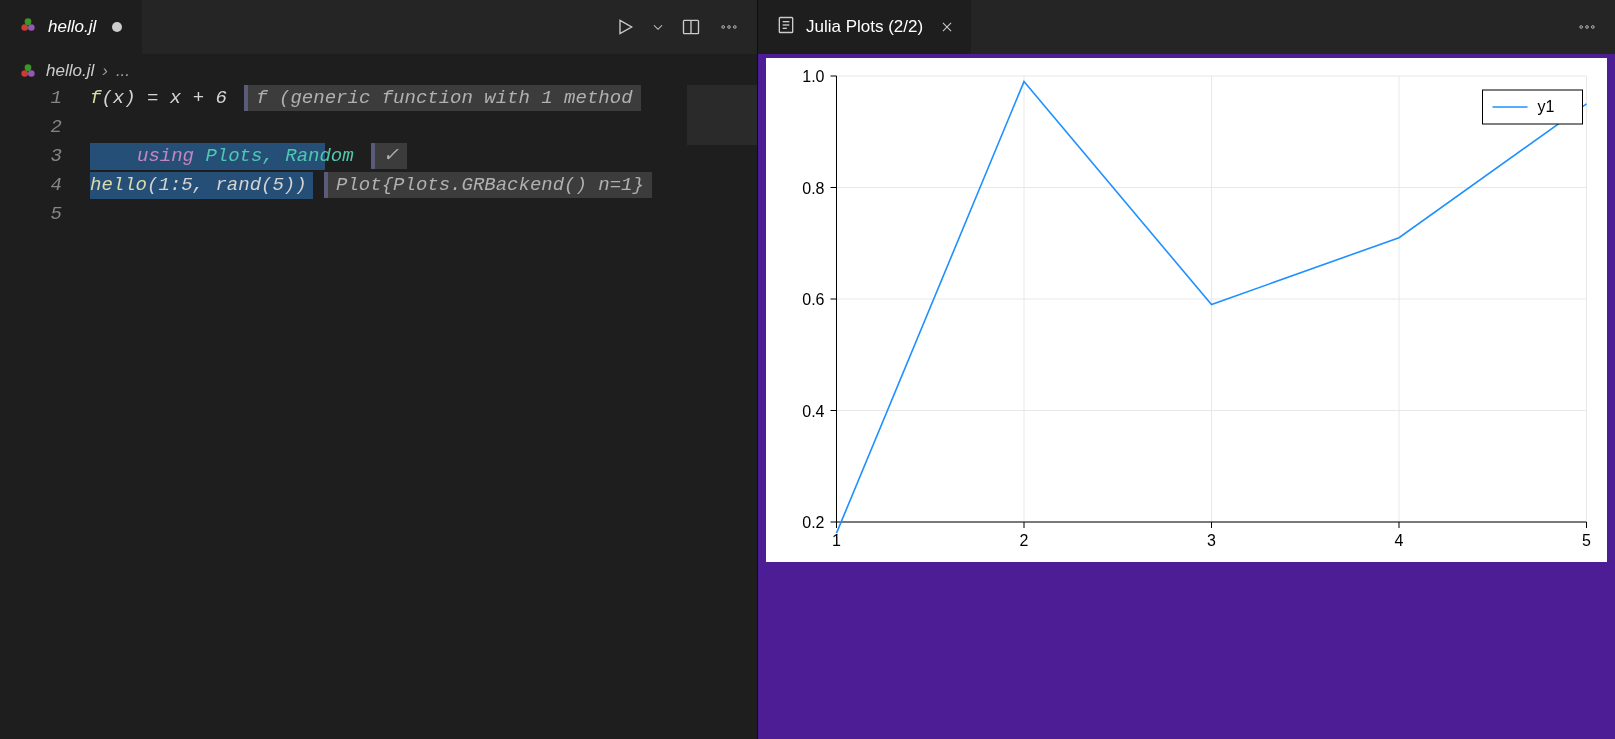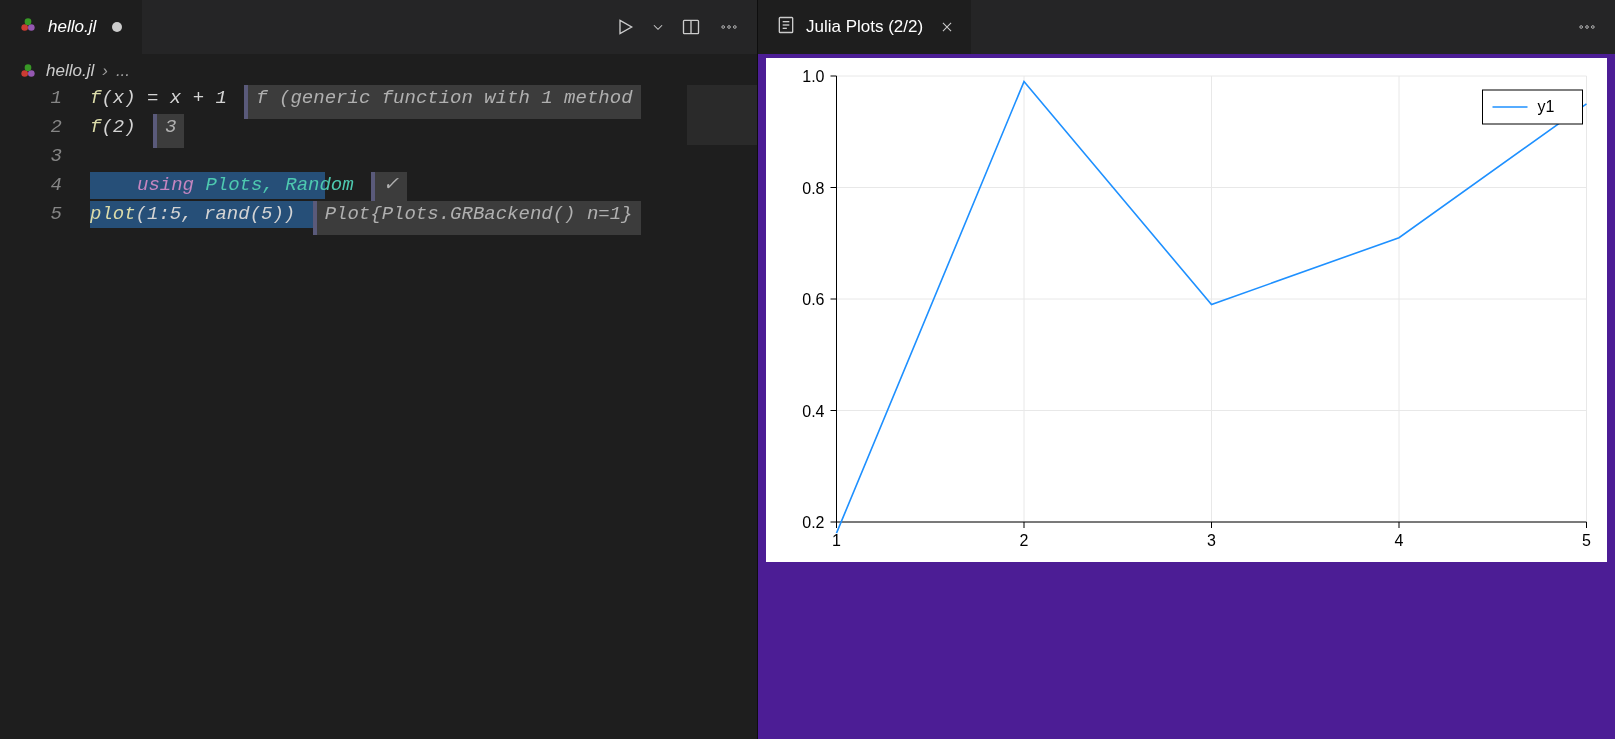--- a/index.html
+++ b/index.html
@@ -114,21 +114,21 @@
     .op { color: #d4d4d4; }
     .mod { color: #4ec9b0; text-align: center; }
     .inline-result {
       display: inline-block;
       background: #3c3c3c;
       color: #b0b0b0;
       padding: 0 8px;
       border-left: 4px solid #5a5a7a;
       margin-left: 6px;
       font-family: "Consolas","Courier New", monospace;
-      height: 34px;
+      height: 26px;
       line-height: 26px;
     }
     .sel-bg {
       position: absolute;
       background: #264f78;
       z-index: 0;
     }
     .line .content { position: relative; z-index: 1; }
     .minimap {
       position: absolute;
@@ -216,25 +216,24 @@
 
   <div class="editor">
     <div class="gutter">
       <div>1</div>
       <div>2</div>
       <div>3</div>
       <div>4</div>
       <div>5</div>
     </div>
     <div class="code">
-      <div class="line"><span class="content"><span class="fnc">f</span><span>(x)</span><span class="op"> = </span><span>x + 1</span></span> <span class="inline-result">f (generic function with 1 method</span></div>
-      <div class="line"><span class="content"><span class="fnc">f</span><span>(2)</span></span> <span class="inline-result">3</span></div>
+      <div class="line"><span class="content"><span class="fnc">f</span><span>(x)</span><span class="op"> = </span><span>x + 6</span></span> <span class="inline-result">f (generic function with 1 method</span></div>
       <div class="line"></div>
       <div class="line"><span class="sel-bg" style="left:0;width:235px;height:27px;top:1px"></span><span class="content"><span class="kw">using</span><span class="mod"> Plots, Random</span></span> <span class="inline-result">✓</span></div>
-      <div class="line"><span class="sel-bg" style="left:0;width:223px;height:27px;top:1px"></span><span class="content"><span class="fnc">plot</span><span>(1:5, rand(5))</span></span> <span class="inline-result">Plot{Plots.GRBackend() n=1}</span></div>
+      <div class="line"><span class="sel-bg" style="left:0;width:223px;height:27px;top:1px"></span><span class="content"><span class="fnc">hello</span><span>(1:5, rand(5))</span></span> <span class="inline-result">Plot{Plots.GRBackend() n=1}</span></div>
     </div>
   </div>
 
   <div class="minimap">
     <div class="minimap-slider"></div>
   </div>
 </div>
 
 <div class="pane-right">
   <div class="tab-bar">

